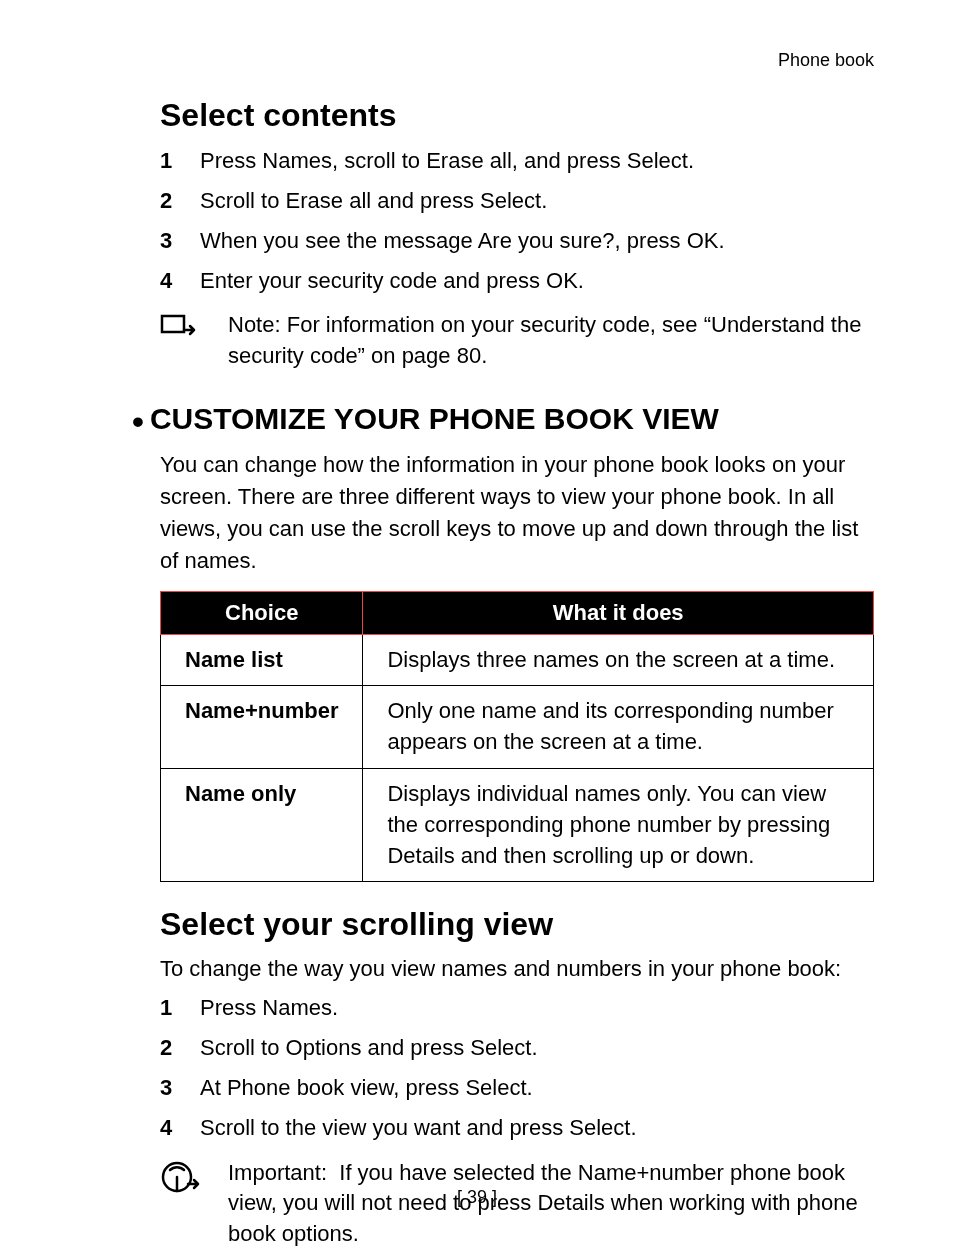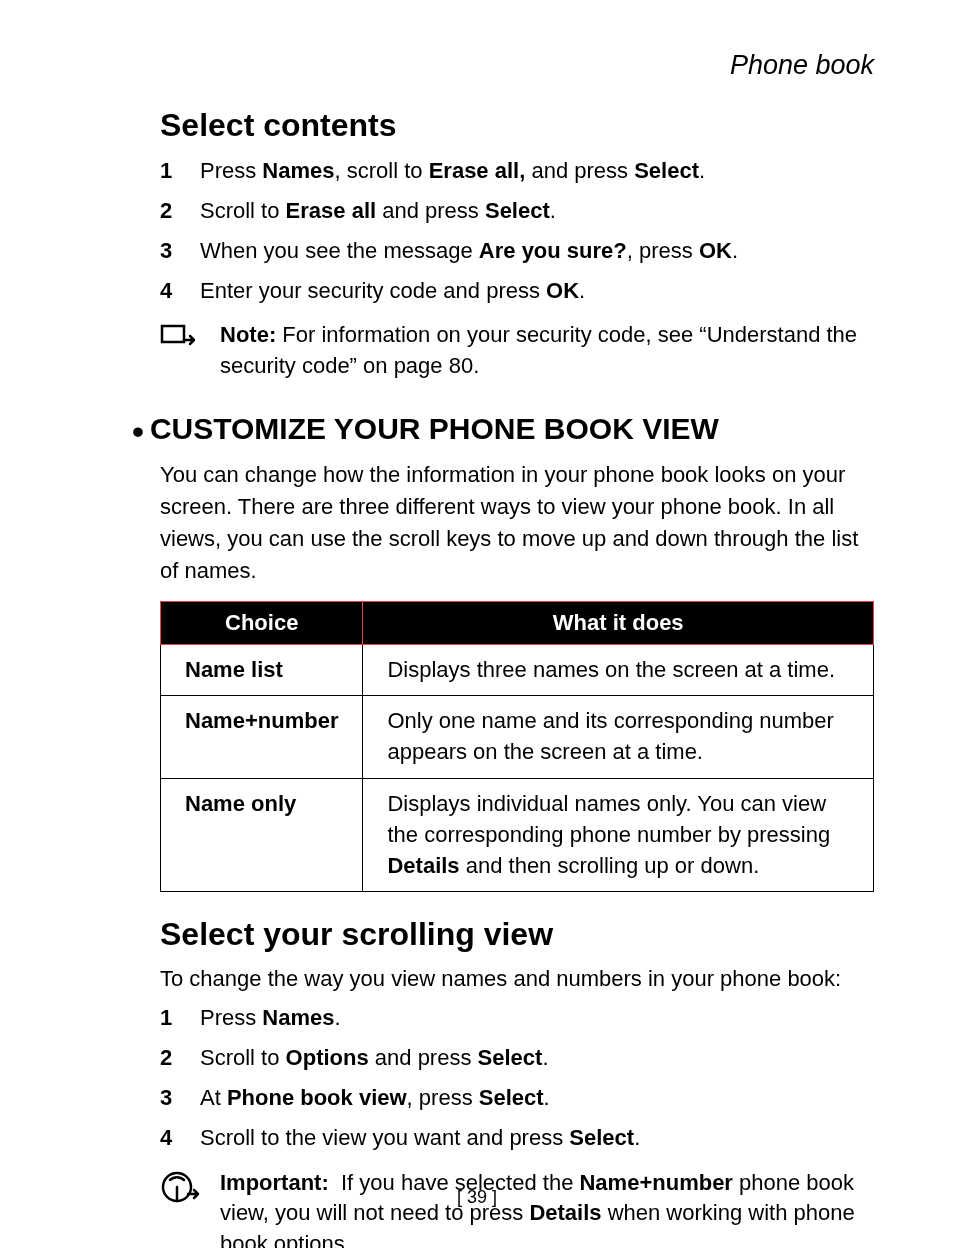--- a/index.html
+++ b/index.html
@@ -11,22 +11,21 @@
     width: 954px;
     height: 1248px;
     position: relative;
   }
   .page {
     padding: 50px 80px 0 160px;
     box-sizing: border-box;
   }
   .running-head {
     text-align: right;
-    font-style: italic;
-    font-size: 27px;
+    font-size: 18px;
     margin-bottom: 26px;
   }
   h2 {
     font-size: 32px;
     font-weight: bold;
     margin: 0 0 10px 0;
   }
   .bullet-heading {
     font-size: 30px;
     font-weight: bold;
@@ -56,21 +55,21 @@
     font-weight: bold;
   }
   .body-text {
     font-size: 22px;
     line-height: 1.45;
     margin: 0 0 14px 0;
   }
   .note-block {
     display: flex;
     align-items: flex-start;
-    gap: 20px;
+    gap: 28px;
     margin: 12px 0 10px 0;
   }
   .note-block .icon {
     flex: 0 0 40px;
     padding-top: 2px;
   }
   .note-block .text {
     font-size: 22px;
     line-height: 1.4;
     flex: 1;
@@ -101,21 +100,21 @@
     white-space: nowrap;
   }
   .page-number {
     position: absolute;
     bottom: 40px;
     left: 0;
     right: 0;
     text-align: center;
     font-size: 18px;
   }
-  strong { font-weight: bold; }
+  strong { font-weight: normal; }
 </style>
 </head>
 <body>
 
 <div class="page">
 
   <div class="running-head">Phone book</div>
 
   <h2>Select contents</h2>
 

